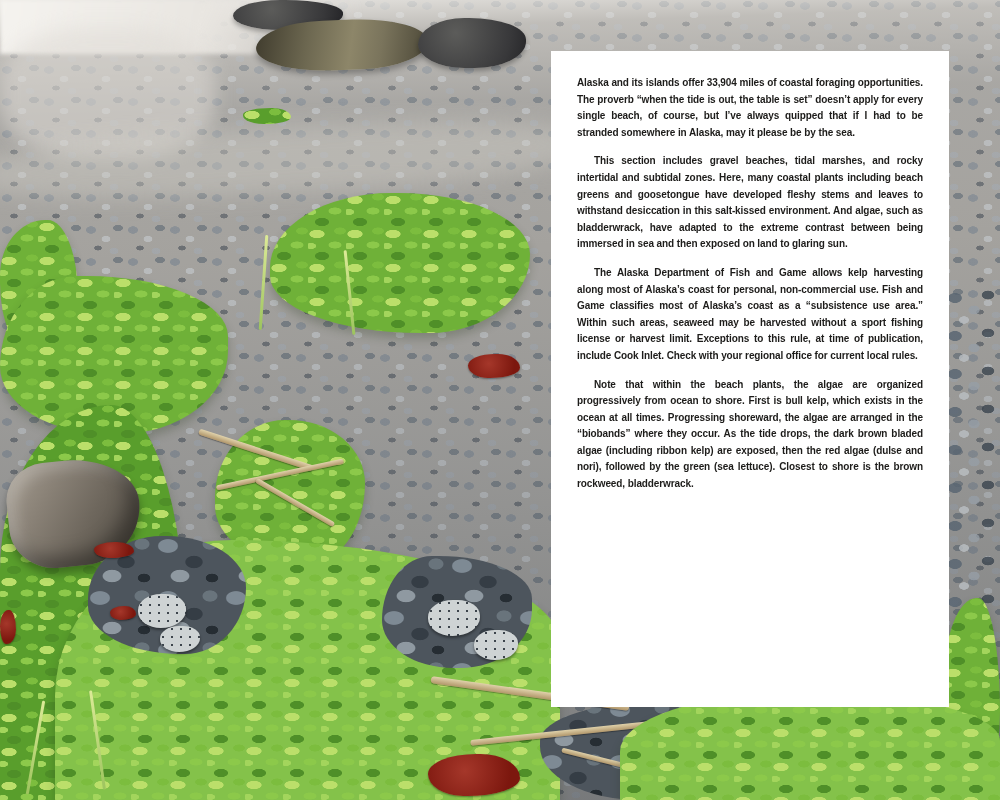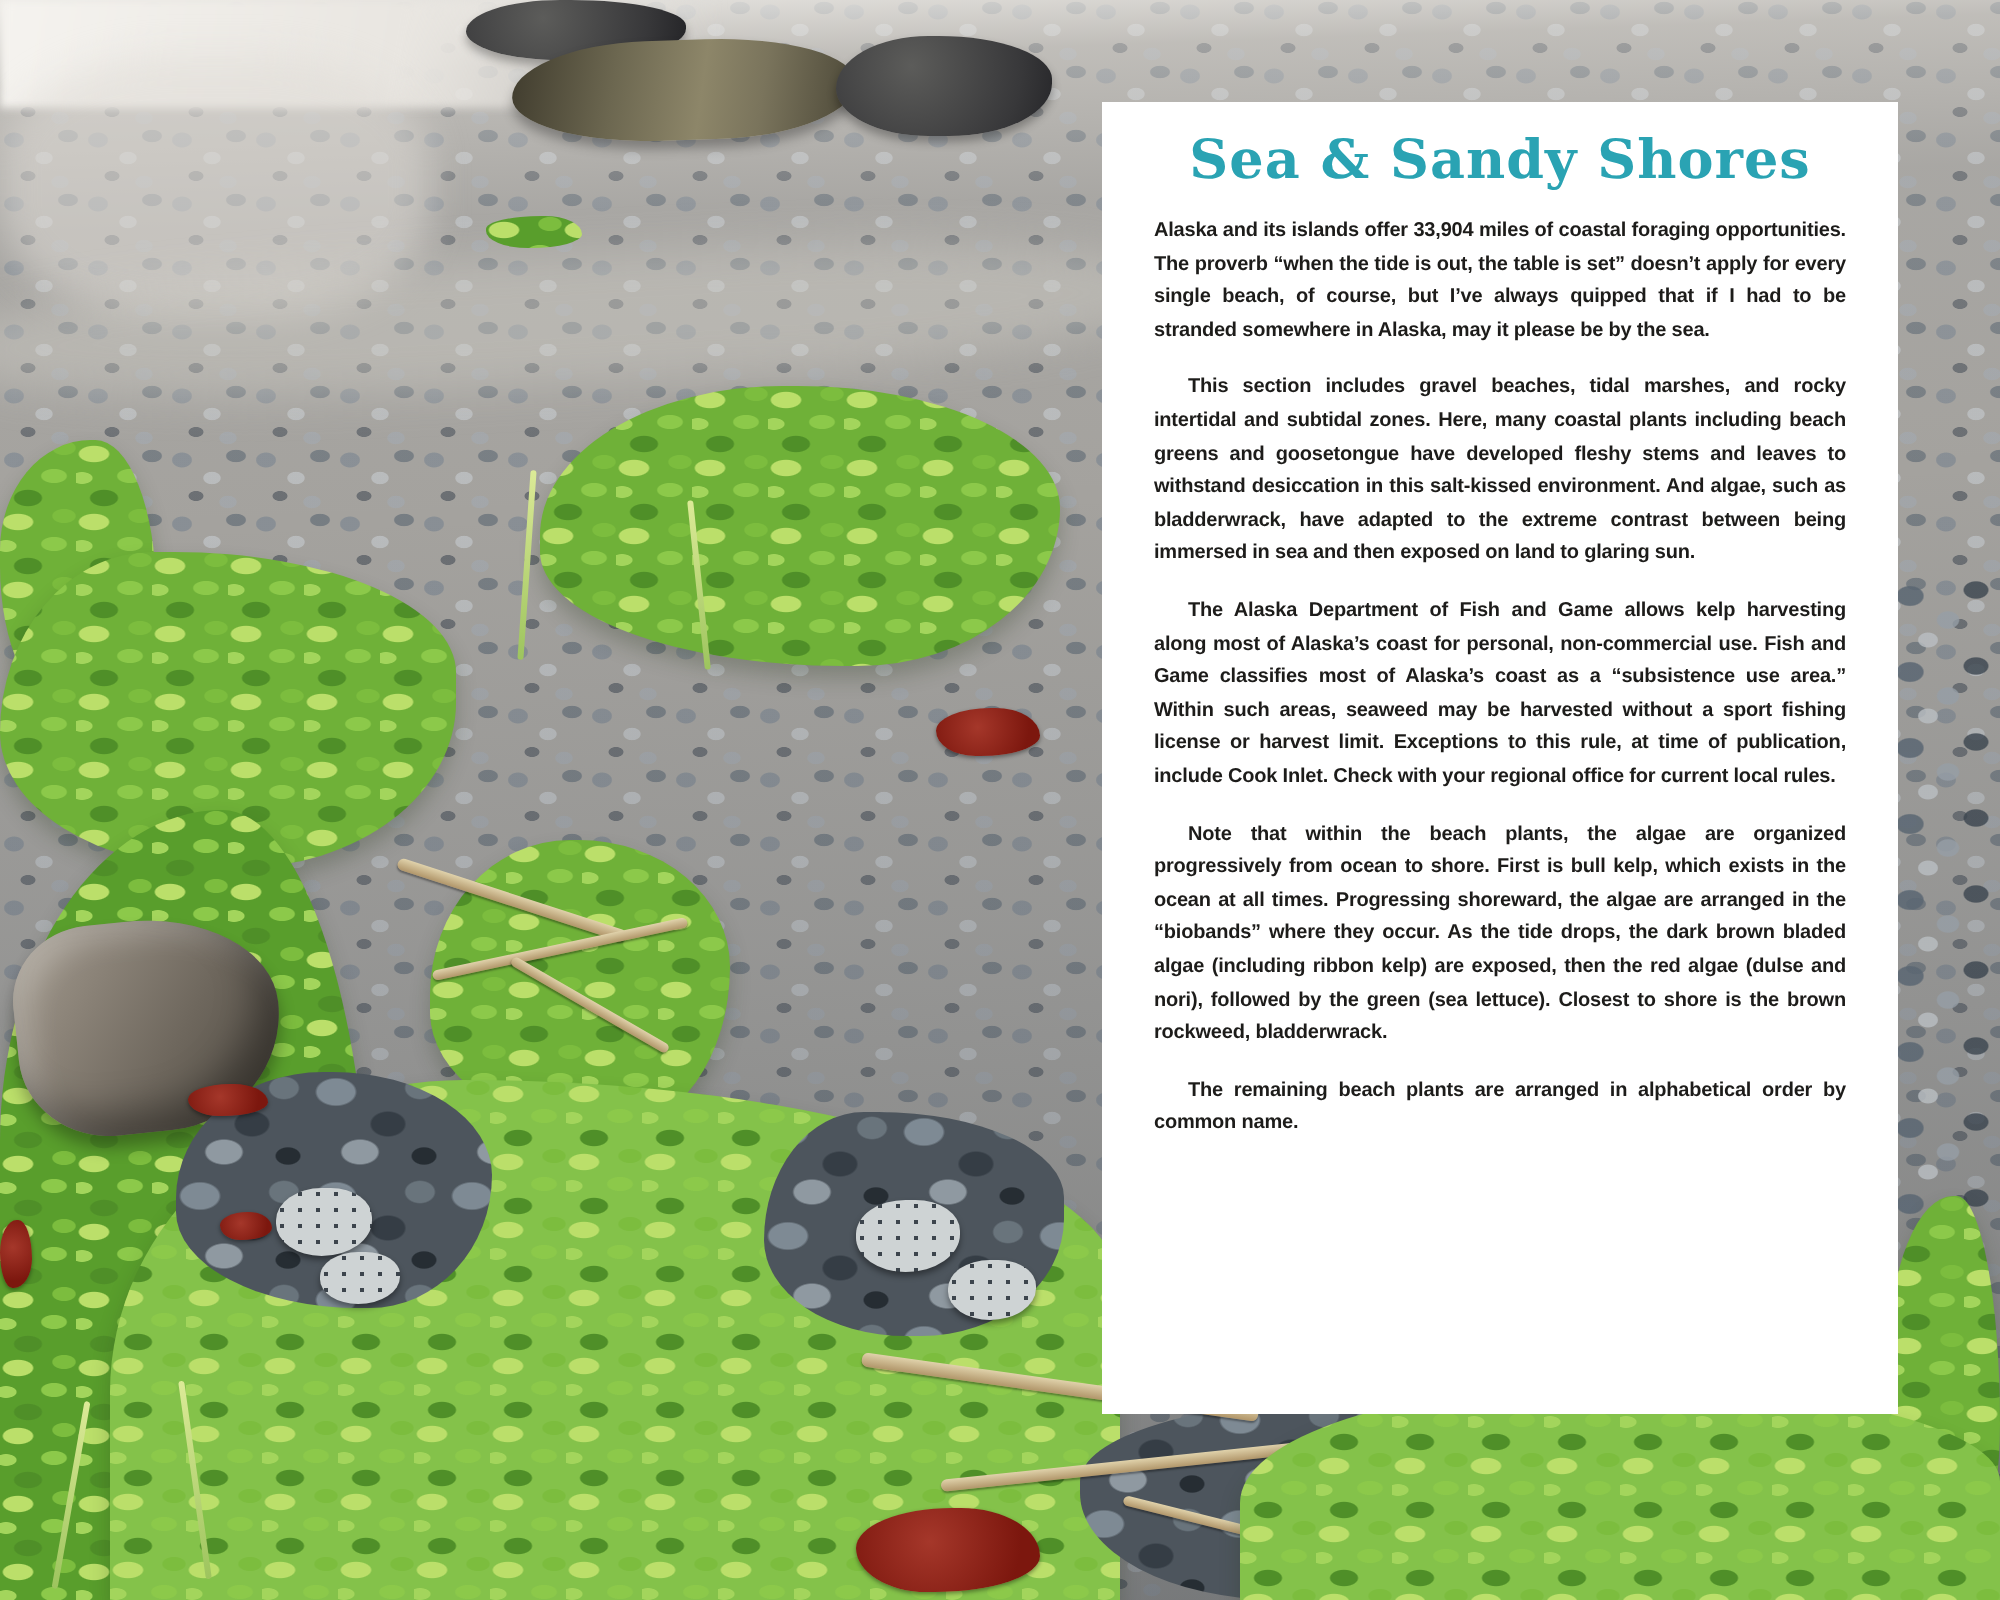--- a/index.html
+++ b/index.html
@@ -167,21 +167,19 @@
   <div class="abs red-algae" style="left:110px;top:606px;width:26px;height:14px;"></div>
   <div class="abs red-algae" style="left:0;top:610px;width:16px;height:34px;"></div>
   <div class="abs red-algae" style="left:428px;top:754px;width:92px;height:42px;"></div>
 
   <div class="abs grass" style="left:262px;top:235px;height:95px;transform:rotate(4deg);"></div>
   <div class="abs grass" style="left:348px;top:250px;height:85px;transform:rotate(-6deg);"></div>
   <div class="abs grass" style="left:34px;top:700px;height:95px;transform:rotate(10deg);"></div>
   <div class="abs grass" style="left:96px;top:690px;height:100px;transform:rotate(-8deg);"></div>
 
   <section class="abs panel">
-    <h1>Sea &amp; Sandy Shores</h1>
     <p>Alaska and its islands offer 33,904 miles of coastal foraging opportunities. The proverb “when the tide is out, the table is set” doesn’t apply for every single beach, of course, but I’ve always quipped that if I had to be stranded somewhere in Alaska, may it please be by the sea.</p>
     <p class="indent">This section includes gravel beaches, tidal marshes, and rocky intertidal and subtidal zones. Here, many coastal plants including beach greens and goosetongue have developed fleshy stems and leaves to withstand desiccation in this salt-kissed environment. And algae, such as bladderwrack, have adapted to the extreme contrast between being immersed in sea and then exposed on land to glaring sun.</p>
     <p class="indent">The Alaska Department of Fish and Game allows kelp harvesting along most of Alaska’s coast for personal, non-commercial use. Fish and Game classifies most of Alaska’s coast as a “subsistence use area.” Within such areas, seaweed may be harvested without a sport fishing license or harvest limit. Exceptions to this rule, at time of publication, include Cook Inlet. Check with your regional office for current local rules.</p>
     <p class="indent">Note that within the beach plants, the algae are organized progressively from ocean to shore. First is bull kelp, which exists in the ocean at all times. Progressing shoreward, the algae are arranged in the “biobands” where they occur. As the tide drops, the dark brown bladed algae (including ribbon kelp) are exposed, then the red algae (dulse and nori), followed by the green (sea lettuce). Closest to shore is the brown rockweed, bladderwrack.</p>
-    <p class="indent">The remaining beach plants are arranged in alphabetical order by common name.</p>
   </section>
 
 </div>
 
 </body></html>

